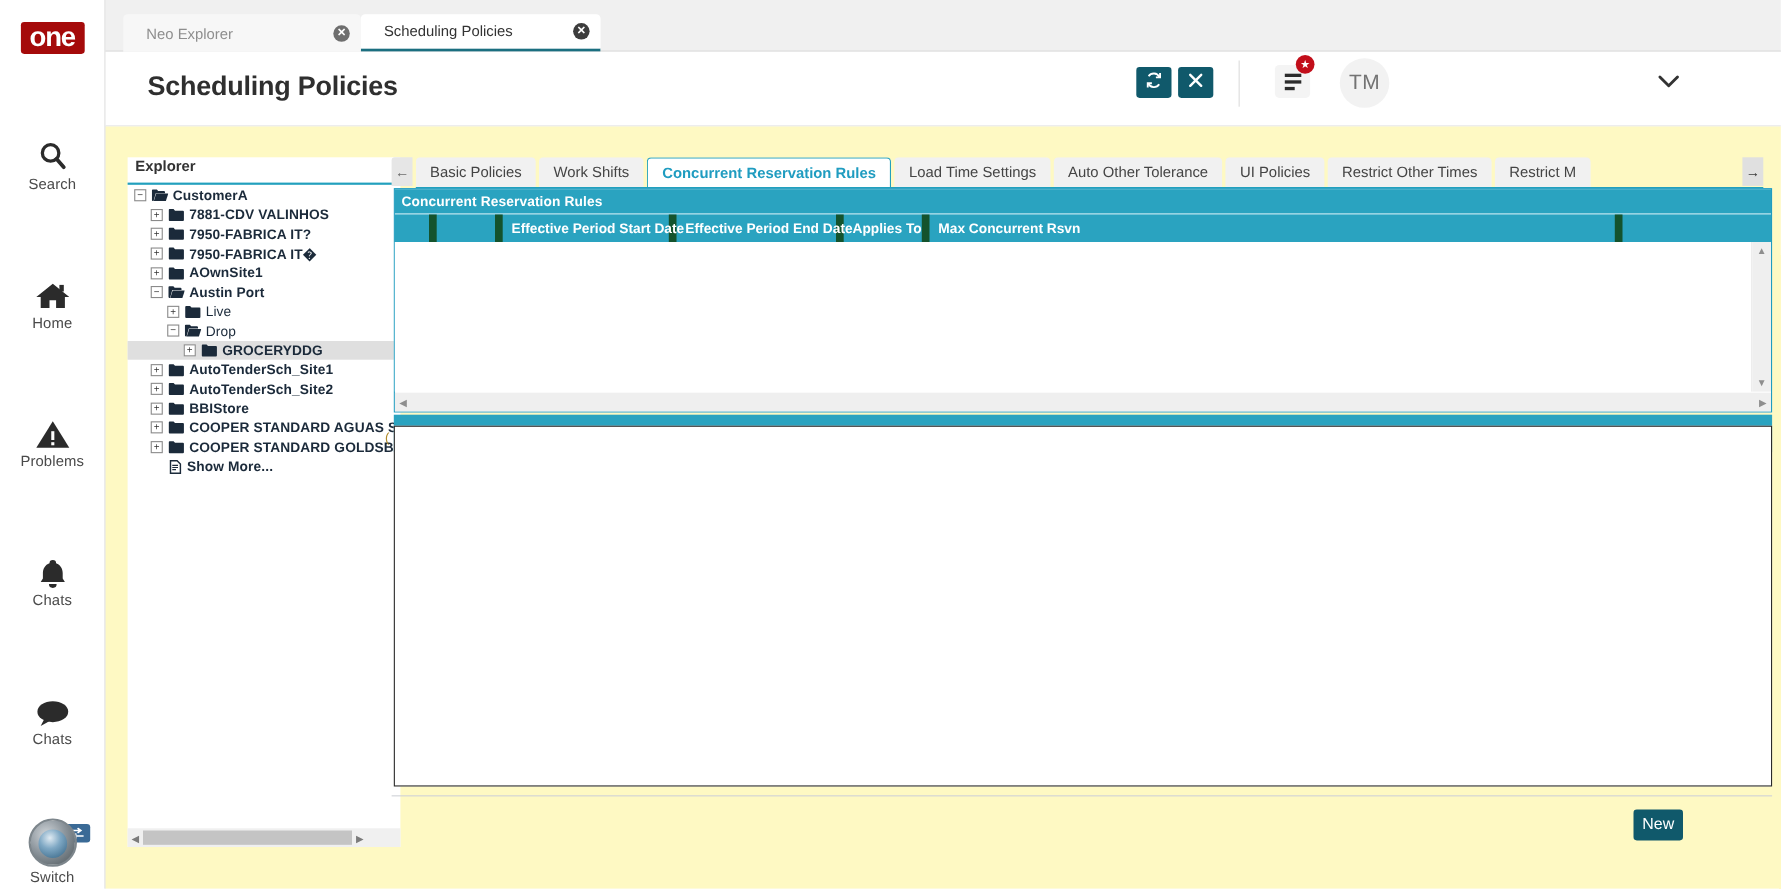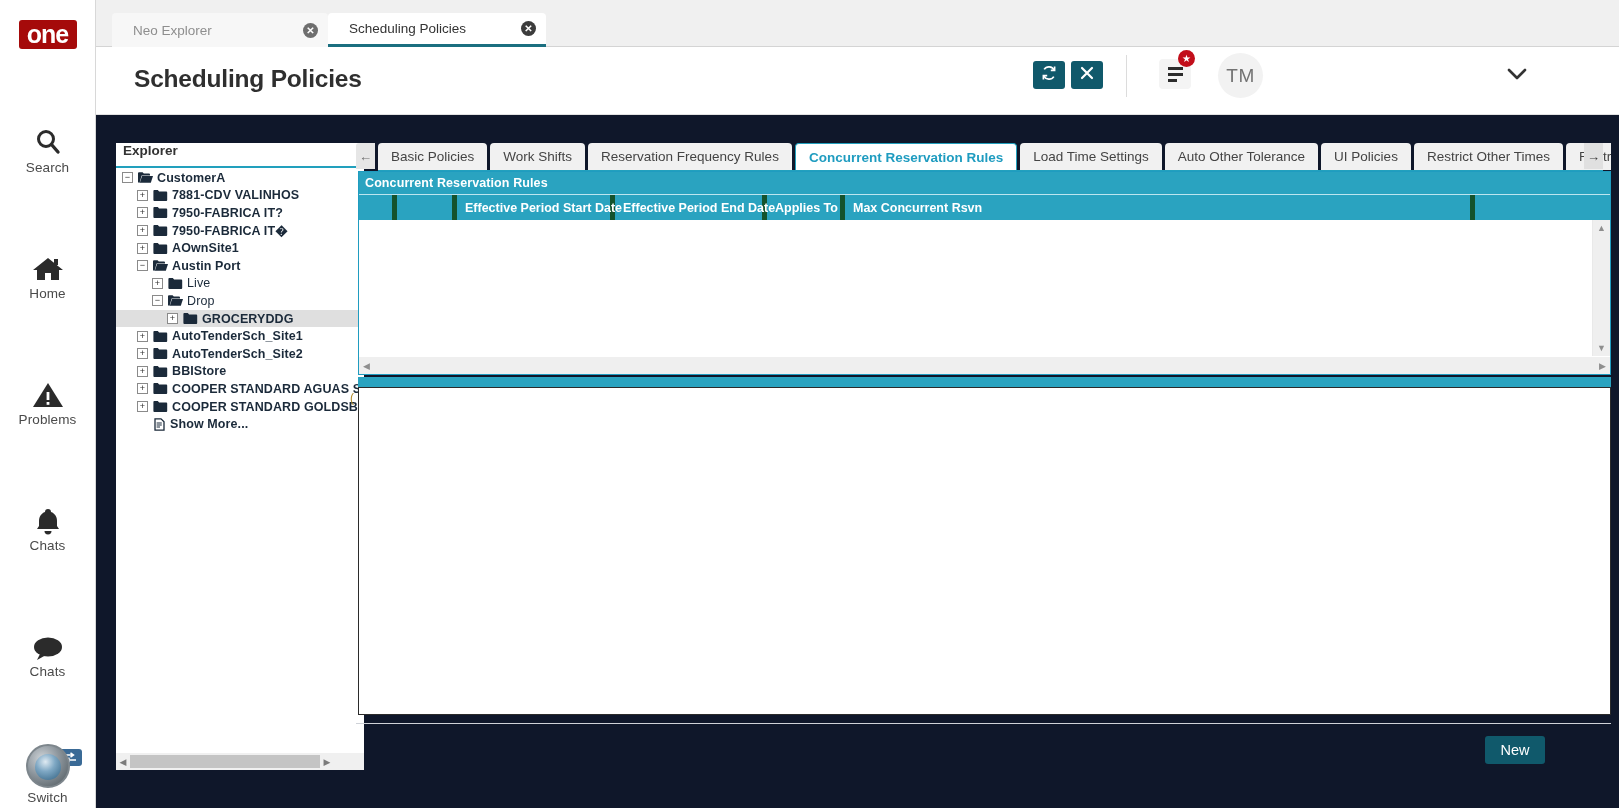--- a/index.html
+++ b/index.html
@@ -87,21 +87,21 @@
             background:#f2f2f2; display:flex; align-items:center; justify-content:center;
             font-size:19px; color:#737373; letter-spacing:.5px;}
   .uinfo { position:absolute; left:1181px; top:7px; line-height:1.33; }
   .uinfo .n1 { font-size:14.5px; font-weight:700; color:#2f2f2f; }
   .uinfo .n2 { font-size:13px; color:#555; }
   .uinfo .n3 { font-size:12.5px; color:#666; }
   .chev { position:absolute; left:1406px; top:12px; width:30px; height:30px; cursor:pointer;
           display:flex; align-items:center; justify-content:center; }
 
   
-  .content { position:absolute; left:96px; top:115px; right:0; bottom:0; background:#0f172a; }
+  .content { position:absolute; left:96px; top:115px; right:0; bottom:0; background:#fef9c3; }
 
   
   .explorer { position:absolute; left:20px; top:28px; width:248px; bottom:38px; background:#fff;}
   .exp-title { font-size:13.5px; font-weight:700; color:#333; padding:0 0 8px 7px; }
   .exp-rule { height:2px; background:#22a0bd; }
   .exp-filters { display:flex; align-items:center; gap:5px; padding:8px 0 5px 12px; font-size:12.5px; color:#222; font-weight:700;}
   .exp-filters .edit { color:#1668c4; font-weight:700; cursor:pointer;}
   .exp-filters .none { font-weight:400; color:#333; margin-left:5px;}
   .tree { padding-top:1px; font-size:12.5px; color:#1b2a3a; }
   .tnode { display:flex; align-items:center; height:17.6px; white-space:nowrap; cursor:pointer; }
@@ -132,39 +132,39 @@
                 border:1px solid #22a0bd; border-bottom:none; height:28px; }
   .tab-underline { position:absolute; left:22px; right:8px; top:27px; height:2px; background:#22a0bd; }
 
   
   .grid { position:absolute; left:262px; top:56px; right:8px; height:204px;
           border:1px solid #1f9cc0; background:#fff; }
   .grid-title { height:22px; background:#2aa3c0; color:#fff; font-size:12.5px; font-weight:700;
                 display:flex; align-items:center; padding-left:6px; letter-spacing:.1px;}
   .grid-head { height:26px; background:#2aa3c0; display:flex; border-top:1px solid #bde5ef; }
   .gh { height:26px; color:#fff; font-size:12.5px; font-weight:700; display:flex; align-items:center;
-        padding-left:8px; border-right:5px solid #14532d; white-space:nowrap; }
+        padding-left:8px; border-right:7px solid #14532d; white-space:nowrap; }
   .grid-body { position:absolute; left:0; right:0; top:48px; bottom:18px; background:#fff; display:flex;}
   .gb-main { flex:1; background:#fff; border-right:1px solid #e9e9e9;}
   .gb-vscroll { width:17px; background:#efefef; display:flex; flex-direction:column;
                 justify-content:space-between; align-items:center; }
   .gb-vscroll .a { font-size:9px; color:#8e8e8e; padding:3px 0; cursor:pointer;}
   .grid-hscroll { position:absolute; left:0; right:0; bottom:0; height:17px; background:#efefef;
                   display:flex; align-items:center; justify-content:space-between; }
   .grid-hscroll .a { width:15px; text-align:center; color:#8e8e8e; font-size:9px; cursor:pointer;}
 
   
   .detail { position:absolute; left:262px; top:262px; right:8px; height:34px; background:#2aa3c0; }
   .detail-body { position:absolute; left:262px; top:272px; right:8px; height:328px;
                  border:1px solid #2b2b2b; background:#fff; }
   .detail-paren { position:absolute; left:254px; top:276px; font-size:12px; color:#b08a2a; }
 
   
   .footbar { position:absolute; left:260px; top:608px; right:8px; height:1px; background:#cfd2d8;}
-  .newbtn { position:absolute; left:1389px; top:621px; width:60px; height:28px; background:#10596b;
+  .newbtn { position:absolute; left:1389px; top:621px; width:45px; height:28px; background:#10596b;
             color:#fff; border:none; border-radius:3px; font-size:14.5px; cursor:pointer;
             font-family:"Liberation Sans",sans-serif; display:flex; align-items:center; justify-content:center;}
 </style>
 </head>
 <body>
 
 <div id="app">
 
   <div class="rail">
     <div class="logo">
@@ -462,22 +462,20 @@
         <span class="arrow">▶</span>
       </div>
     </div>
 
     <div class="tabbar">
       <div class="tabscroll-l">←</div>
       <div class="tabs" id="tabs"><div class="tab">
             <span>Basic Policies</span>
           </div><div class="tab">
             <span>Work Shifts</span>
-          </div><div class="tab">
-            <span>Reservation Frequency Rules</span>
           </div><div class="tab active">
             <span>Concurrent Reservation Rules</span>
           </div><div class="tab">
             <span>Load Time Settings</span>
           </div><div class="tab">
             <span>Auto Other Tolerance</span>
           </div><div class="tab">
             <span>UI Policies</span>
           </div><div class="tab">
             <span>Restrict Other Times</span>

